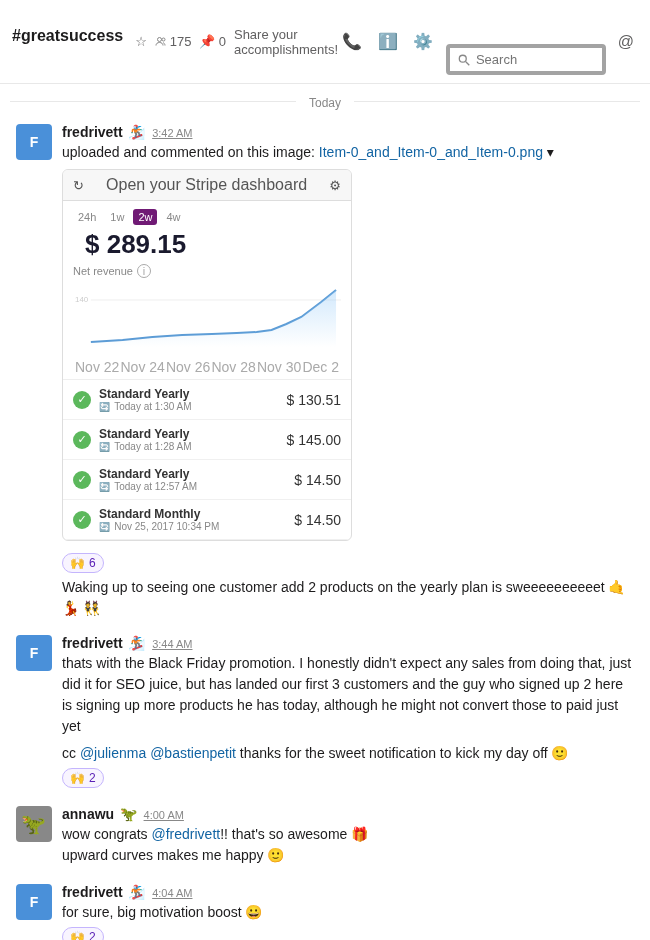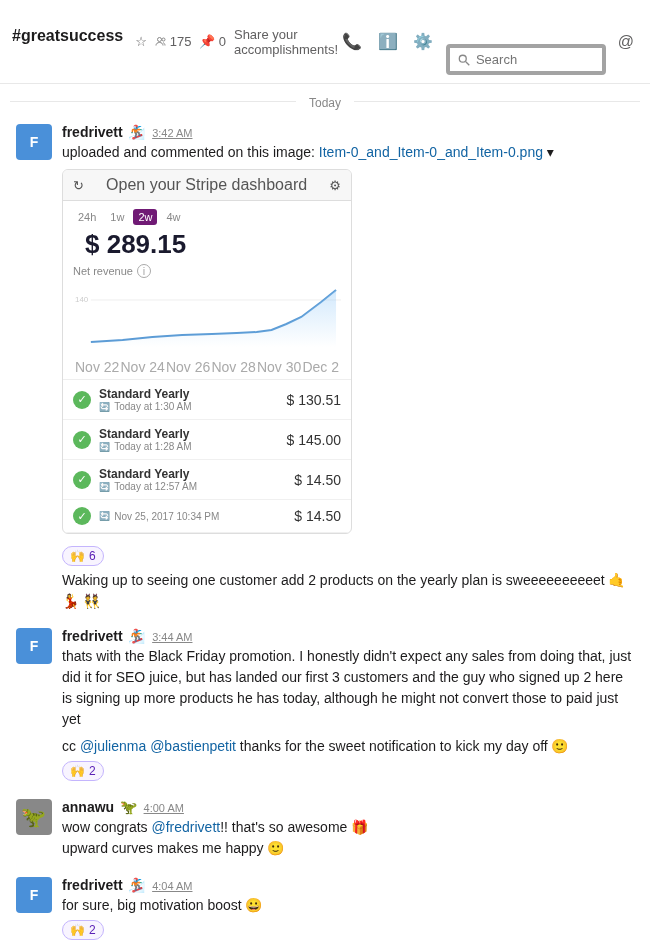--- a/index.html
+++ b/index.html
@@ -363,20 +363,21 @@
             <div class="row-title">Standard Yearly</div>
             <div class="row-sub">
               <span style="font-size:9px;">🔄</span> Today at 12:57 AM
             </div>
           </div>
           <div class="stripe-amount">$ 14.50</div>
         </div>
         <div class="stripe-row">
           <div class="check-icon">✓</div>
           <div class="stripe-row-info">
+            <div class="row-title">Standard Monthly</div>
             <div class="row-sub">
               <span style="font-size:9px;">🔄</span> Nov 25, 2017 10:34 PM
             </div>
           </div>
           <div class="stripe-amount">$ 14.50</div>
         </div>
       </div>
     </div>
   </div>
 </div>

